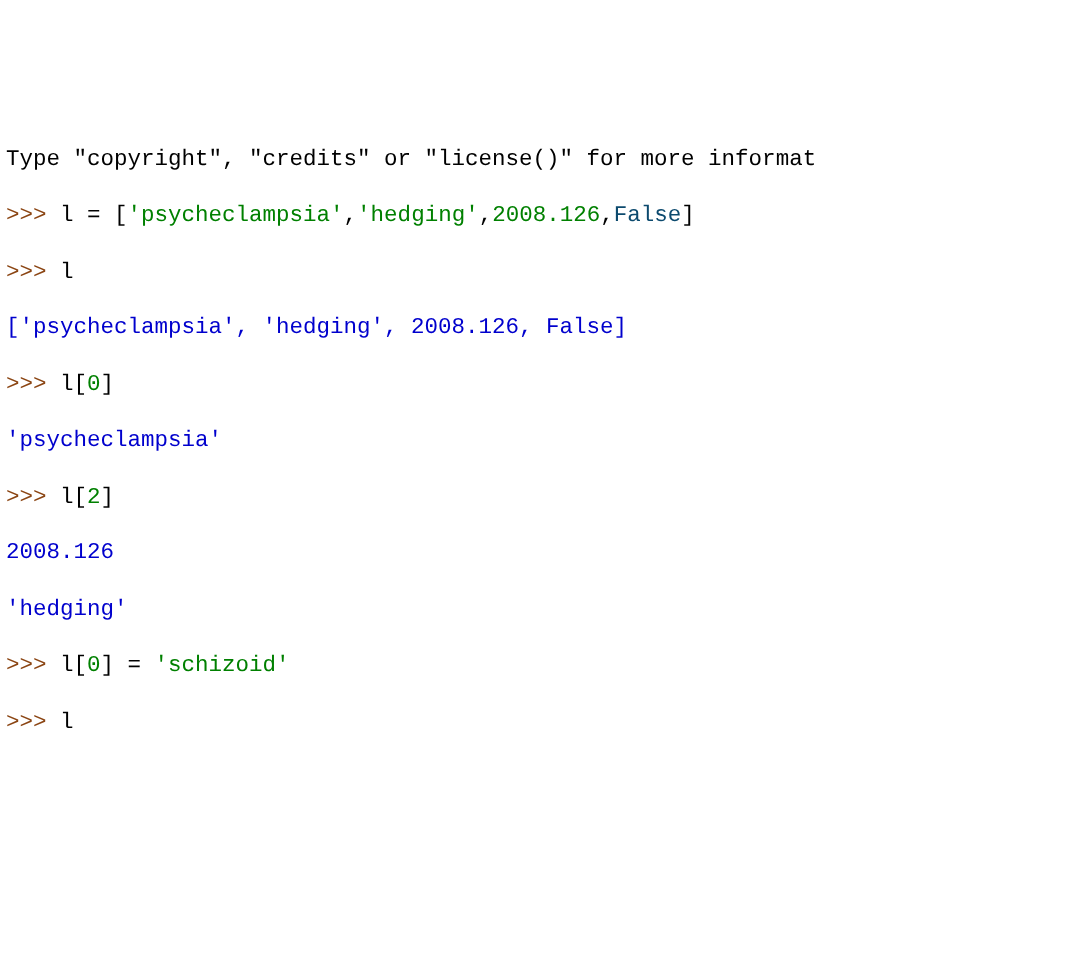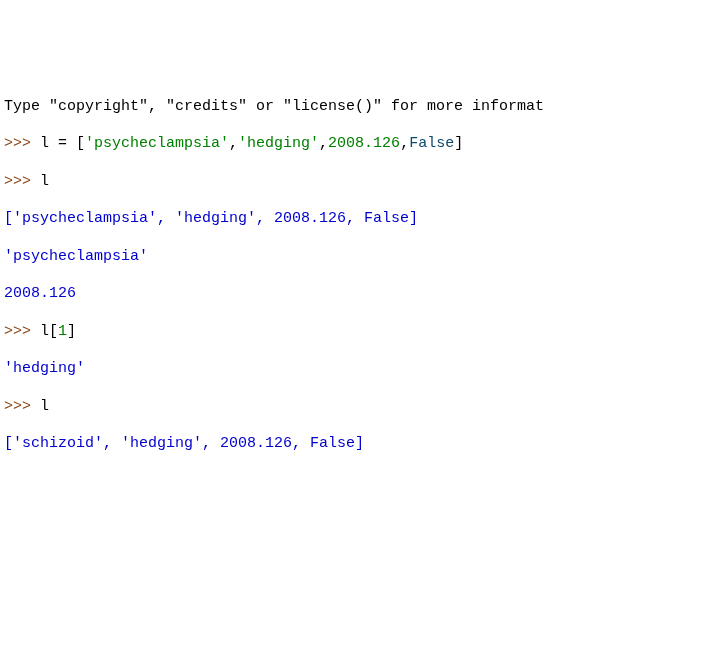--- a/index.html
+++ b/index.html
@@ -37,26 +37,27 @@
 </head>
 <body>
 
 
 
 <div>
 <span class="line">Type "copyright", "credits" or "license()" for more informat</span>
 <span class="line"><span class="prompt">&gt;&gt;&gt; </span><span>l = [</span><span class="str">'psycheclampsia'</span><span>,</span><span class="str">'hedging'</span><span>,</span><span class="num">2008.126</span><span>,</span><span class="const">False</span><span>]</span></span>
 <span class="line"><span class="prompt">&gt;&gt;&gt; </span><span>l</span></span>
 <span class="line out-blue">['psycheclampsia', 'hedging', 2008.126, False]</span>
+<span class="line"><span class="prompt">&gt;&gt;&gt; </span><span>l[</span><span class="num">0</span><span>]</span></span>
 <span class="line out-blue">'psycheclampsia'</span>
+<span class="line"><span class="prompt">&gt;&gt;&gt; </span><span>l[</span><span class="num">2</span><span>]</span></span>
 <span class="line out-blue">2008.126</span>
-<span class="line"><span class="prompt">&gt;&gt;&gt; </span><span>l[</span><span class="num">1</span><span>]</span></span>
 <span class="line out-blue">'hedging'</span>
+<span class="line"><span class="prompt">&gt;&gt;&gt; </span><span>l[</span><span class="num">0</span><span>] = </span><span class="str">'schizoid'</span></span>
 <span class="line"><span class="prompt">&gt;&gt;&gt; </span><span>l</span></span>
-<span class="line out-blue">['schizoid', 'hedging', 2008.126, False]</span>
 
 
 
 
 
 
 
 
 
 

